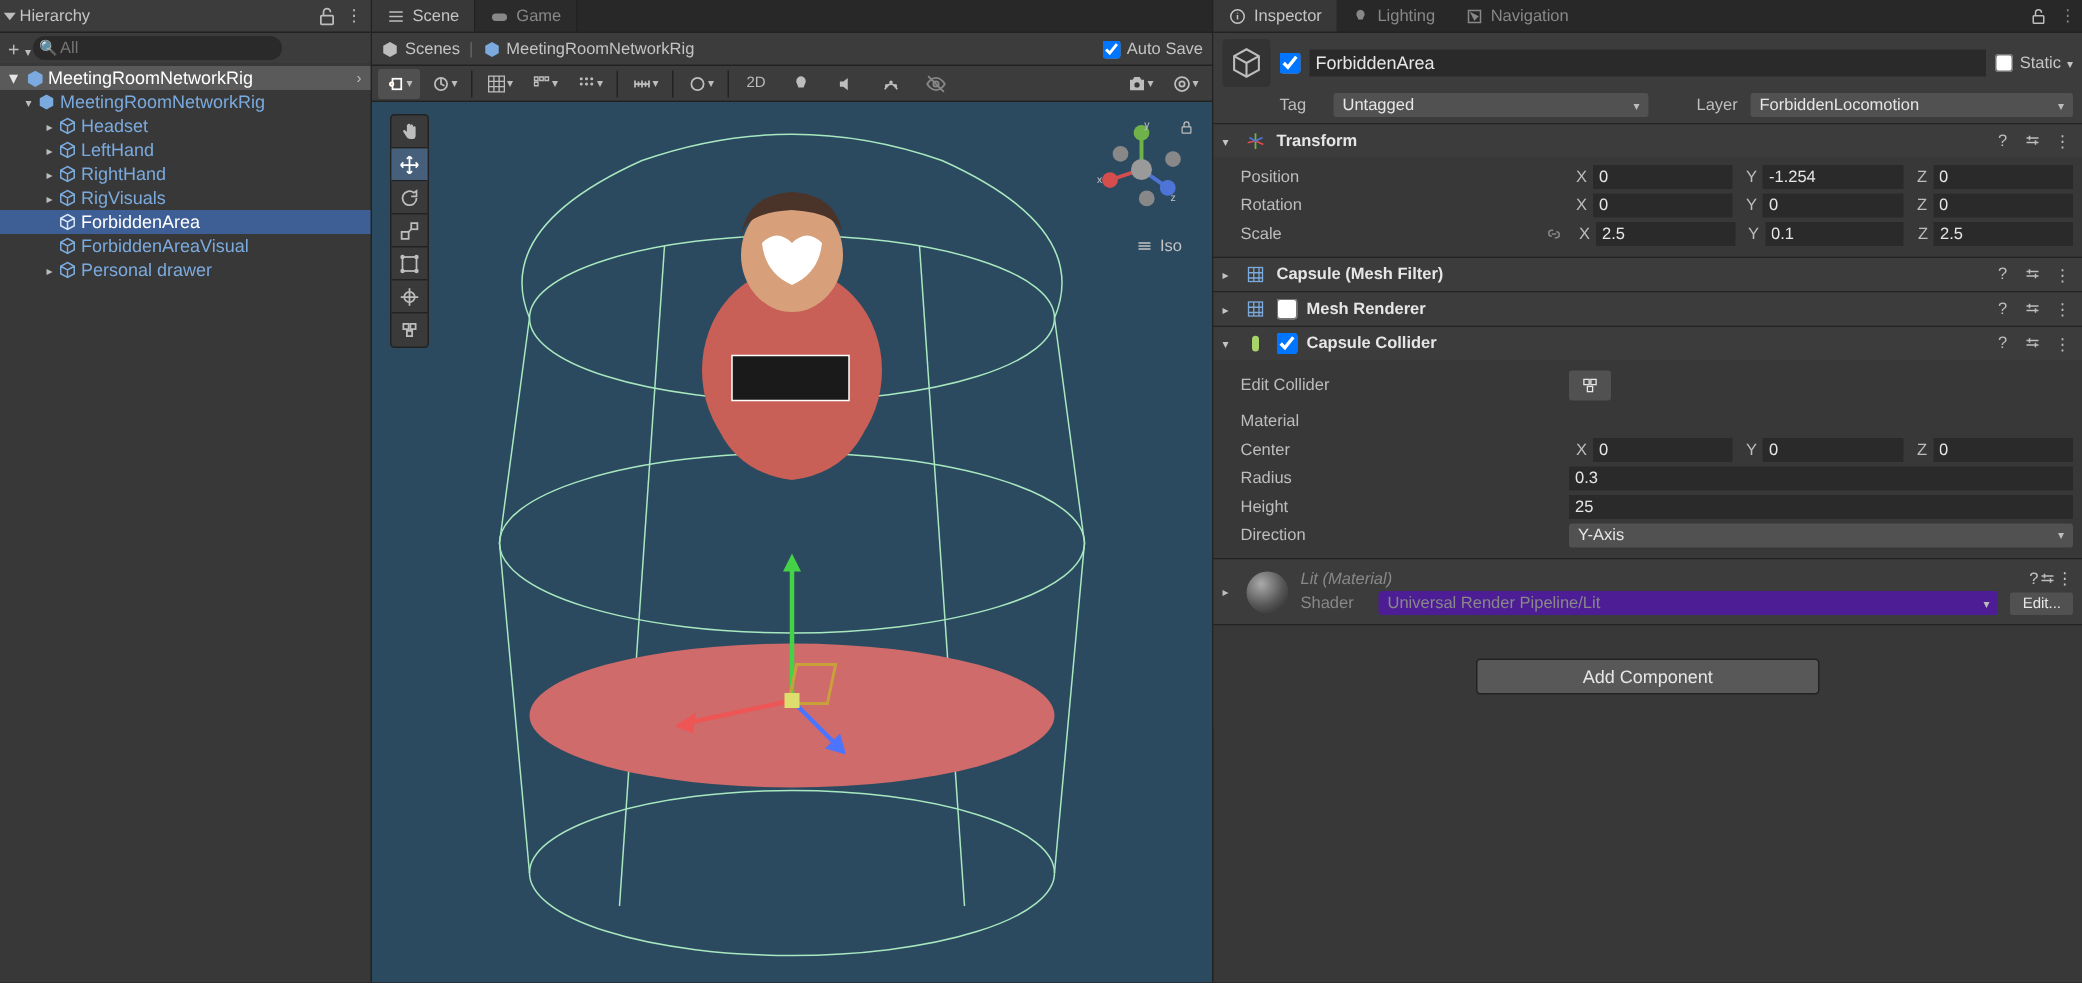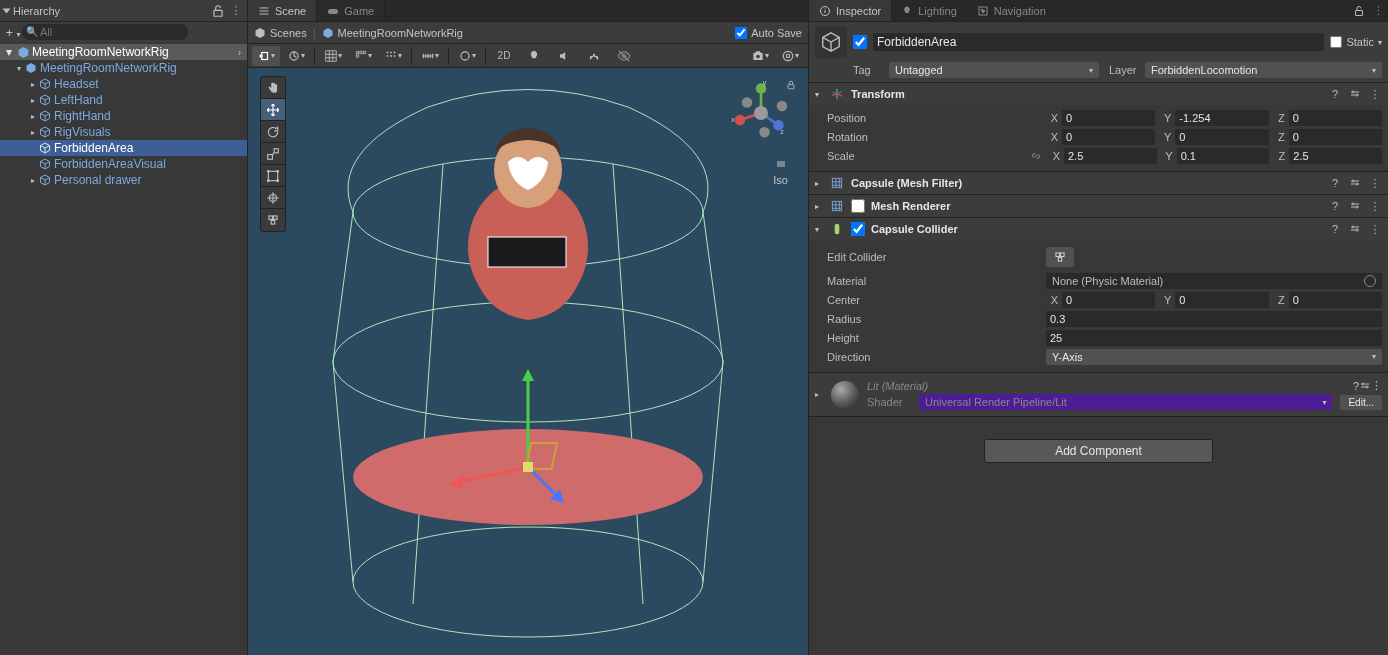--- a/index.html
+++ b/index.html
@@ -48,21 +48,21 @@
   .tool-sep{width:1px;height:18px;background:#222;margin:0 2px;}
   .eye-off{color:#888;}
   
   .viewport{flex:1;background:#2b4a5f;position:relative;overflow:hidden;}
   .transform-tools{position:absolute;left:12px;top:8px;background:#3a3a3a;border:1px solid #222;border-radius:3px;display:flex;flex-direction:column;}
   .transform-tools .tbtn{width:24px;height:22px;display:flex;align-items:center;justify-content:center;color:#bdbdbd;border-bottom:1px solid #222;}
   .transform-tools .tbtn:last-child{border-bottom:none;}
   .transform-tools .tbtn.sel{background:#46607c;color:#fff;}
   
   .gizmo-corner{position:absolute;right:12px;top:10px;width:70px;height:70px;}
-  .iso-label{position:absolute;right:20px;top:90px;display:flex;align-items:center;gap:4px;color:#c4c4c4;flex-direction:column;}
+  .iso-label{position:absolute;right:20px;top:90px;display:flex;align-items:center;gap:4px;color:#c4c4c4;}
   .lock-icon{position:absolute;right:12px;top:12px;width:10px;height:10px;}
   
   .scene-center{position:absolute;left:50%;top:50%;transform:translate(-50%,-50%);width:440px;height:560px;}
 
   
   .inspector{width:580px;background:#383838;display:flex;flex-direction:column;border-left:1px solid #222;}
   .insp-tabs{height:22px;display:flex;align-items:stretch;background:#282828;border-bottom:1px solid #222;}
   .itab{display:flex;align-items:center;gap:5px;padding:0 10px;color:#888;text-align:center;}
   .itab.active{background:#383838;color:#c4c4c4;}
   .itab svg{width:12px;height:12px;}
@@ -510,21 +510,21 @@
         <span>Static</span>
         <span style="font-size:8px">▾</span>
       </label>
     </div>
     <div class="obj-row2">
       <span class="field-label">Tag</span>
       <div class="dd" style="max-width:210px">
           <span>Untagged</span>
           <span class="ddarr">▾</span>
         </div>
-      <span class="field-label" style="margin-left:4px">Layer</span>
+      <span class="field-label" style="margin-left:26px">Layer</span>
       <div class="dd">
           <span>ForbiddenLocomotion</span>
           <span class="ddarr">▾</span>
         </div>
     </div>
   </div>
 
   <div class="component">
     <div class="comp-header">
       <span class="fold">▾</span>
@@ -645,24 +645,20 @@
         <div class="edit-coll-btn">
             <svg width="14" height="14" viewBox="0 0 24 24" fill="none" stroke="#e6e6e6" stroke-width="1.5">
               <rect x="5" y="5" width="6" height="6"></rect>
               <rect x="13" y="5" width="6" height="6"></rect>
               <rect x="9" y="13" width="6" height="6"></rect>
             </svg>
           </div>
       </div>
       <div class="prop-row">
         <span class="prop-label">Material</span>
-        <div class="obj-field">
-            <span>None (Physic Material)</span>
-            <span class="circ"></span>
-          </div>
       </div>
       <div class="prop-row">
         <span class="prop-label">Center</span>
         <span class="axis-label">X</span>
           <input class="val-input" value="0" style="">
         <span class="axis-label">Y</span>
           <input class="val-input" value="0" style="">
         <span class="axis-label">Z</span>
           <input class="val-input" value="0" style="">
       </div>

